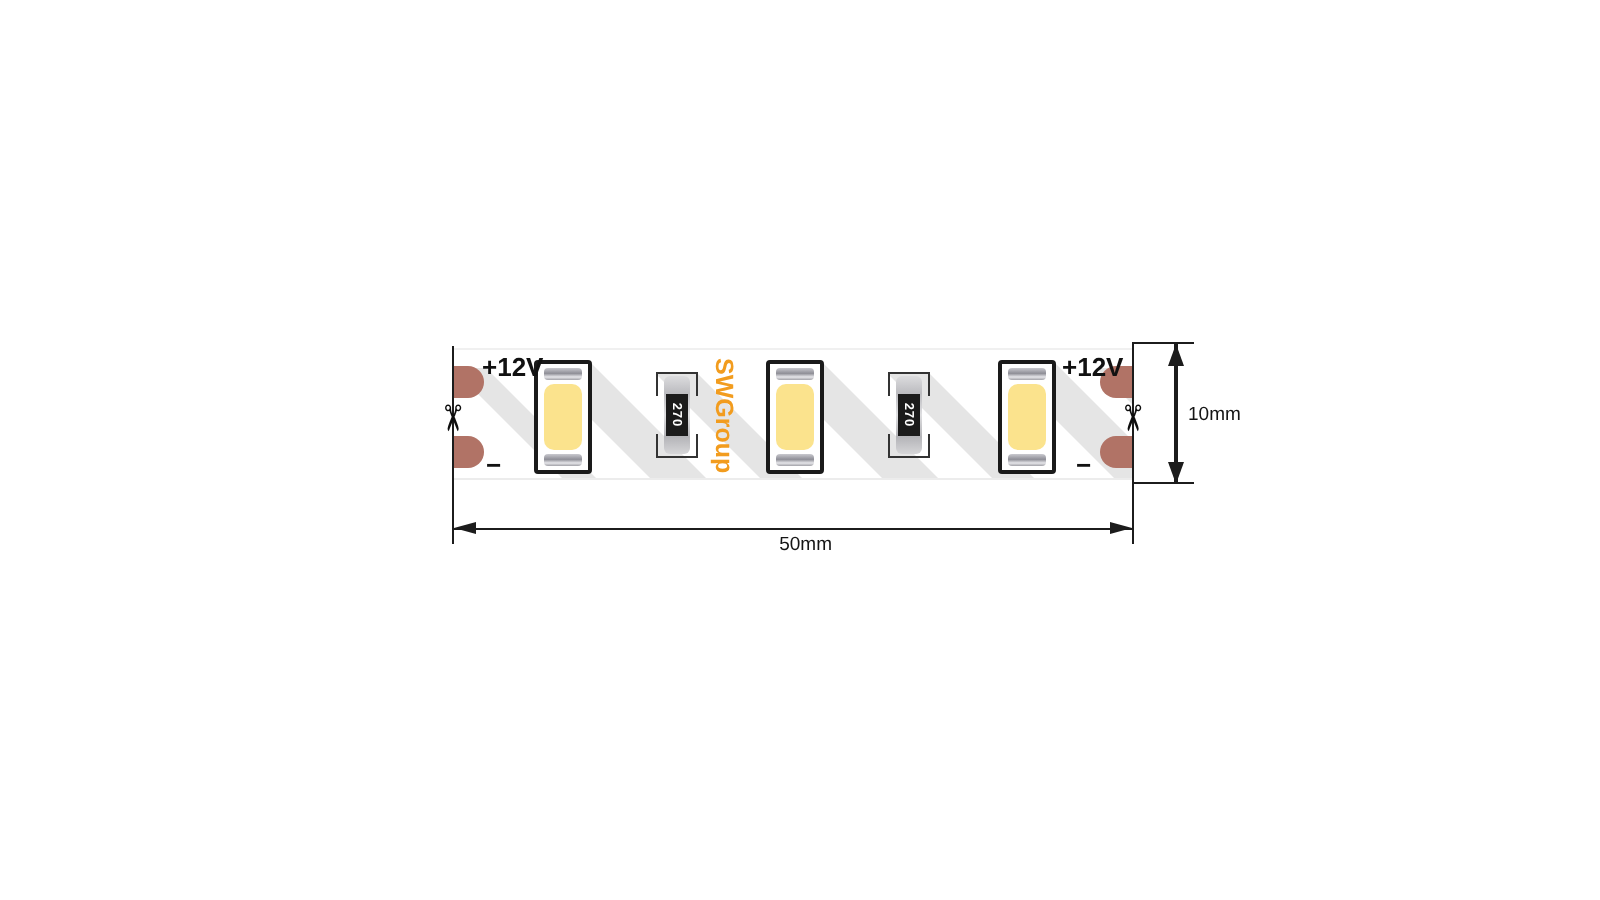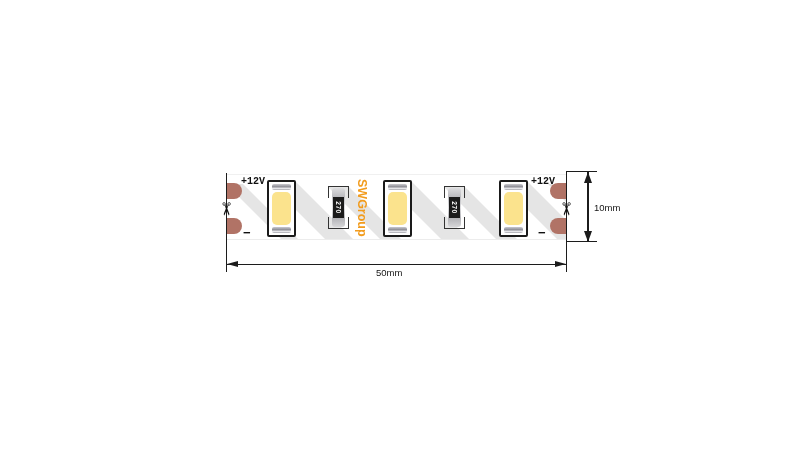--- a/index.html
+++ b/index.html
@@ -49,42 +49,42 @@
   .res .val{position:absolute;left:5px;top:11px;width:11px;height:21px;background:#1b1b1b;
        display:flex;align-items:center;justify-content:center;}
   .res .val span{color:#fff;font-size:6.5px;font-weight:700;transform:rotate(90deg);
        letter-spacing:.5px;white-space:nowrap;}
 
   
   .brand{position:absolute;left:334px;top:200px;width:56px;height:14px;text-align:center;
        transform:rotate(90deg);color:var(--c-orange);font-size:12.5px;font-weight:700;z-index:3;}
 
   
-  .lbl{position:absolute;color:#111;font-weight:700;font-size:10px;z-index:4;white-space:nowrap;font-family:Liberation Mono, monospace;}
+  .lbl{position:absolute;color:#111;font-weight:700;font-size:13px;z-index:4;white-space:nowrap;}
   .v12.left{left:241px;top:176px;}
   .v12.right{left:531px;top:176px;}
   .minus{position:absolute;color:#111;font-weight:700;font-size:13px;line-height:10px;z-index:4;}
   .minus.left{left:243px;top:228px;}
   .minus.right{left:538px;top:228px;}
 
   
   .line{position:absolute;background:var(--c-line);z-index:5;}
   .vline-l{left:225.6px;top:173px;width:1.2px;height:99px;}
   .vline-r{left:565.8px;top:171px;width:1.2px;height:101px;}
   .ext-top{left:566px;top:171px;width:31px;height:1.2px;}
   .ext-bot{left:566px;top:241.3px;width:31px;height:1.2px;}
   .dim-v{left:587.4px;top:172px;width:1.2px;height:70px;}
   .dim-h{left:227px;top:263.6px;width:339px;height:1.2px;}
   .arr{position:absolute;width:0;height:0;z-index:5;}
   .arr.up{left:584px;top:172px;border-left:4px solid transparent;border-right:4px solid transparent;border-bottom:11px solid var(--c-line);}
   .arr.down{left:584px;top:231px;border-left:4px solid transparent;border-right:4px solid transparent;border-top:11px solid var(--c-line);}
   .arr.left{left:227px;top:260.7px;border-top:3.5px solid transparent;border-bottom:3.5px solid transparent;border-right:11px solid var(--c-line);}
   .arr.right{left:555px;top:260.7px;border-top:3.5px solid transparent;border-bottom:3.5px solid transparent;border-left:11px solid var(--c-line);}
   .dim-lbl{position:absolute;color:#151515;font-weight:400;font-size:9.5px;z-index:4;}
-  .w-lbl{left:376px;top:266.5px;width:40px;text-align:left;}
+  .w-lbl{left:376px;top:266.5px;width:40px;text-align:right;}
   .h-lbl{left:594px;top:202px;}
 
   .scissors{position:absolute;width:24px;height:24px;color:#0e0e0e;font-size:18px;
        line-height:24px;text-align:center;transform:rotate(90deg);z-index:6;}
   .scissors.left{left:214px;top:197px;}
   .scissors.right{left:554px;top:197px;}
 </style>
 </head>
 <body>
 

